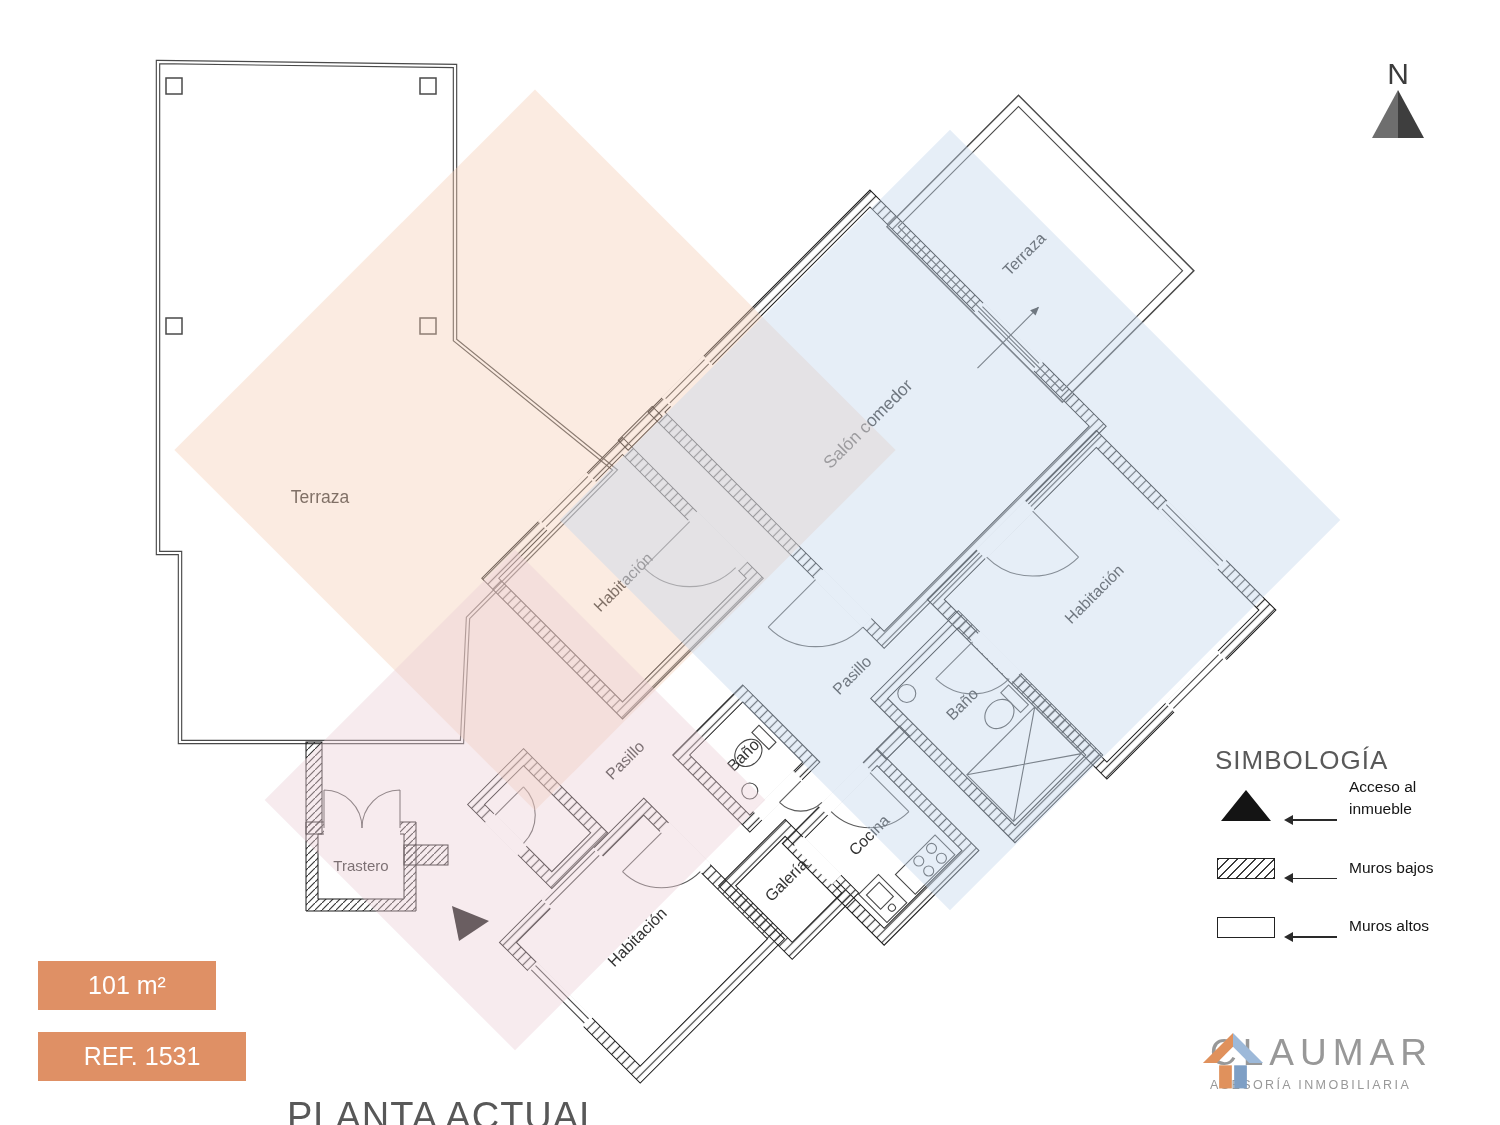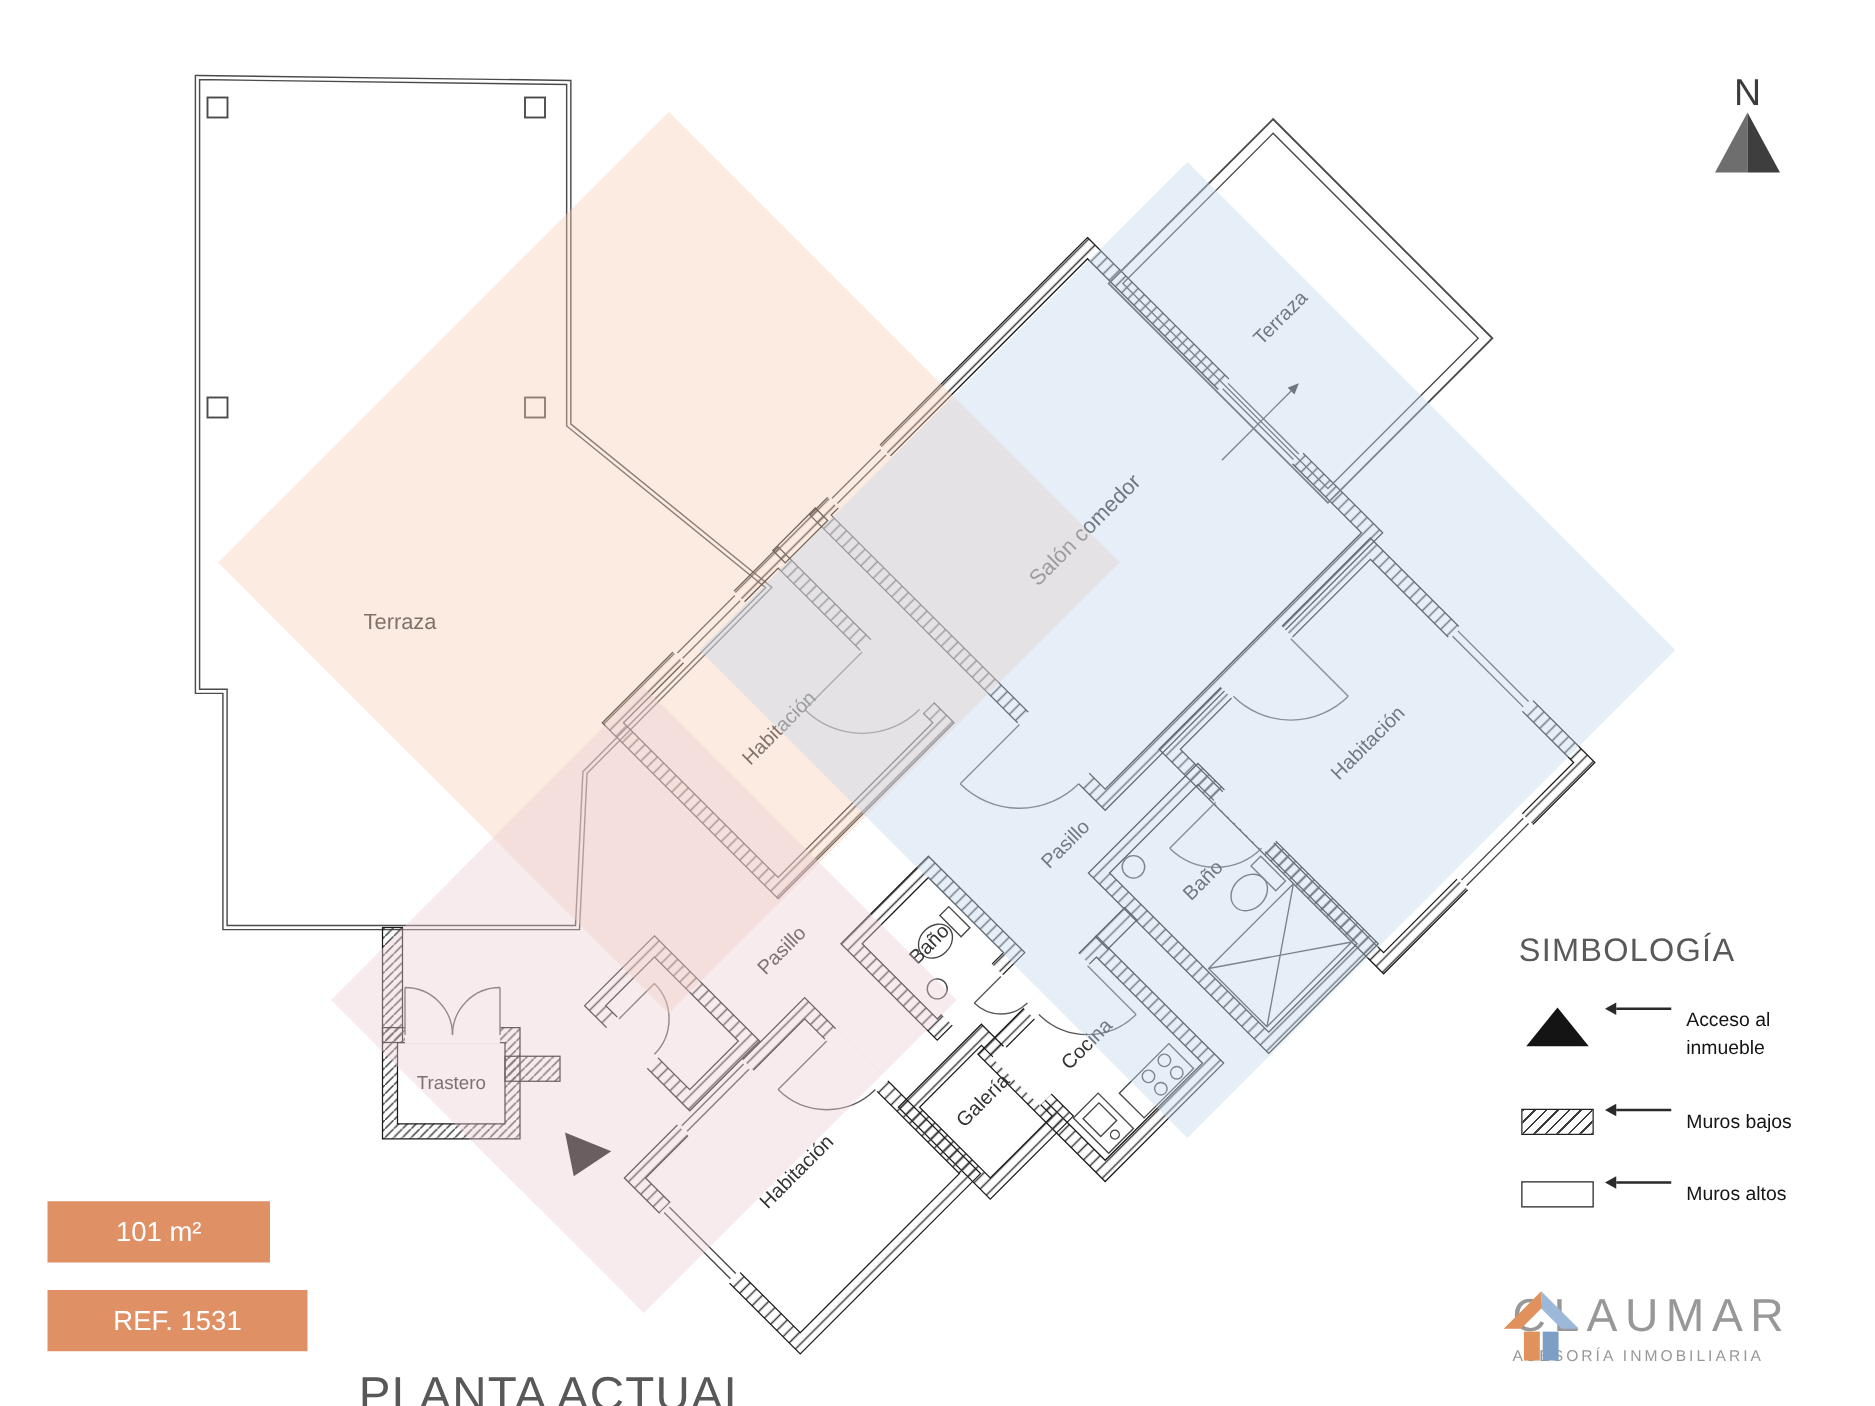--- a/index.html
+++ b/index.html
@@ -22,34 +22,34 @@
   .north-n{font-family:"Liberation Sans",sans-serif;font-size:30px;fill:#3c3c3c;text-anchor:middle;}
 
   
   .wm{position:absolute;pointer-events:none;}
   #wm-salmon{left:280px;top:195px;width:510px;height:510px;background:#f6cdb4;opacity:.40;transform:rotate(45deg);}
   #wm-pink{left:338px;top:623px;width:354px;height:354px;background:#eccdd4;opacity:.40;transform:rotate(45deg);}
   #wm-blue{left:674px;top:244px;width:552px;height:552px;background:#c3d7ec;opacity:.42;transform:rotate(45deg);}
 
   
   .legend{position:absolute;left:1215px;top:745px;width:260px;}
-  .legend-title{font-size:26px;color:#595959;letter-spacing:1px;margin-bottom:30px;}
-  .leg-row{display:flex;align-items:flex-start;margin-bottom:36px;}
+  .legend-title{font-size:26px;color:#595959;letter-spacing:1px;}
+  .leg-row{display:flex;align-items:flex-end;margin-bottom:36px;}
   .leg-icon{width:62px;display:flex;justify-content:center;flex:none;}
   .tri{width:0;height:0;border-left:25px solid transparent;border-right:25px solid transparent;border-bottom:31px solid #141414;}
   .box-hatch{width:58px;height:21px;border:1.6px solid #222;box-sizing:border-box;
              background:repeating-linear-gradient(135deg,#3c3c3c 0 1.4px,transparent 1.4px 6.5px);}
   .box-open{width:58px;height:21px;border:1.6px solid #222;box-sizing:border-box;background:#fff;}
   .leg-arrow{position:relative;width:44px;height:1.6px;background:#2a2a2a;margin:0 12px 0 16px;flex:none;}
   .leg-arrow::before{content:"";position:absolute;left:-9px;top:-4.4px;
                      border-top:5px solid transparent;border-bottom:5px solid transparent;border-right:9px solid #2a2a2a;}
   .leg-label{font-size:15.5px;color:#141414;max-width:105px;line-height:1.45;}
 
   
-  .badge{position:absolute;background:#df9065;color:#fff;display:flex;align-items:center;justify-content:center;font-size:22px;}
+  .badge{position:absolute;background:#df9065;color:#fff;display:flex;align-items:center;justify-content:center;font-size:25px;}
   #badge-area{left:38px;top:961px;width:178px;height:49px;}
   #badge-ref{left:38px;top:1032px;width:208px;height:49px;}
   #plan-title{position:absolute;left:287px;top:1095px;font-size:38px;color:#585858;letter-spacing:1px;}
 
   
   #brand{position:absolute;left:1196px;top:1026px;display:flex;align-items:flex-start;}
   #brand-text{margin-left:14px;padding-top:8px;}
   #brand-name{font-size:37px;color:#989898;letter-spacing:6px;line-height:1;}
   #brand-tagline{font-size:12.5px;color:#989898;letter-spacing:2.4px;margin-top:7px;}
 </style>

